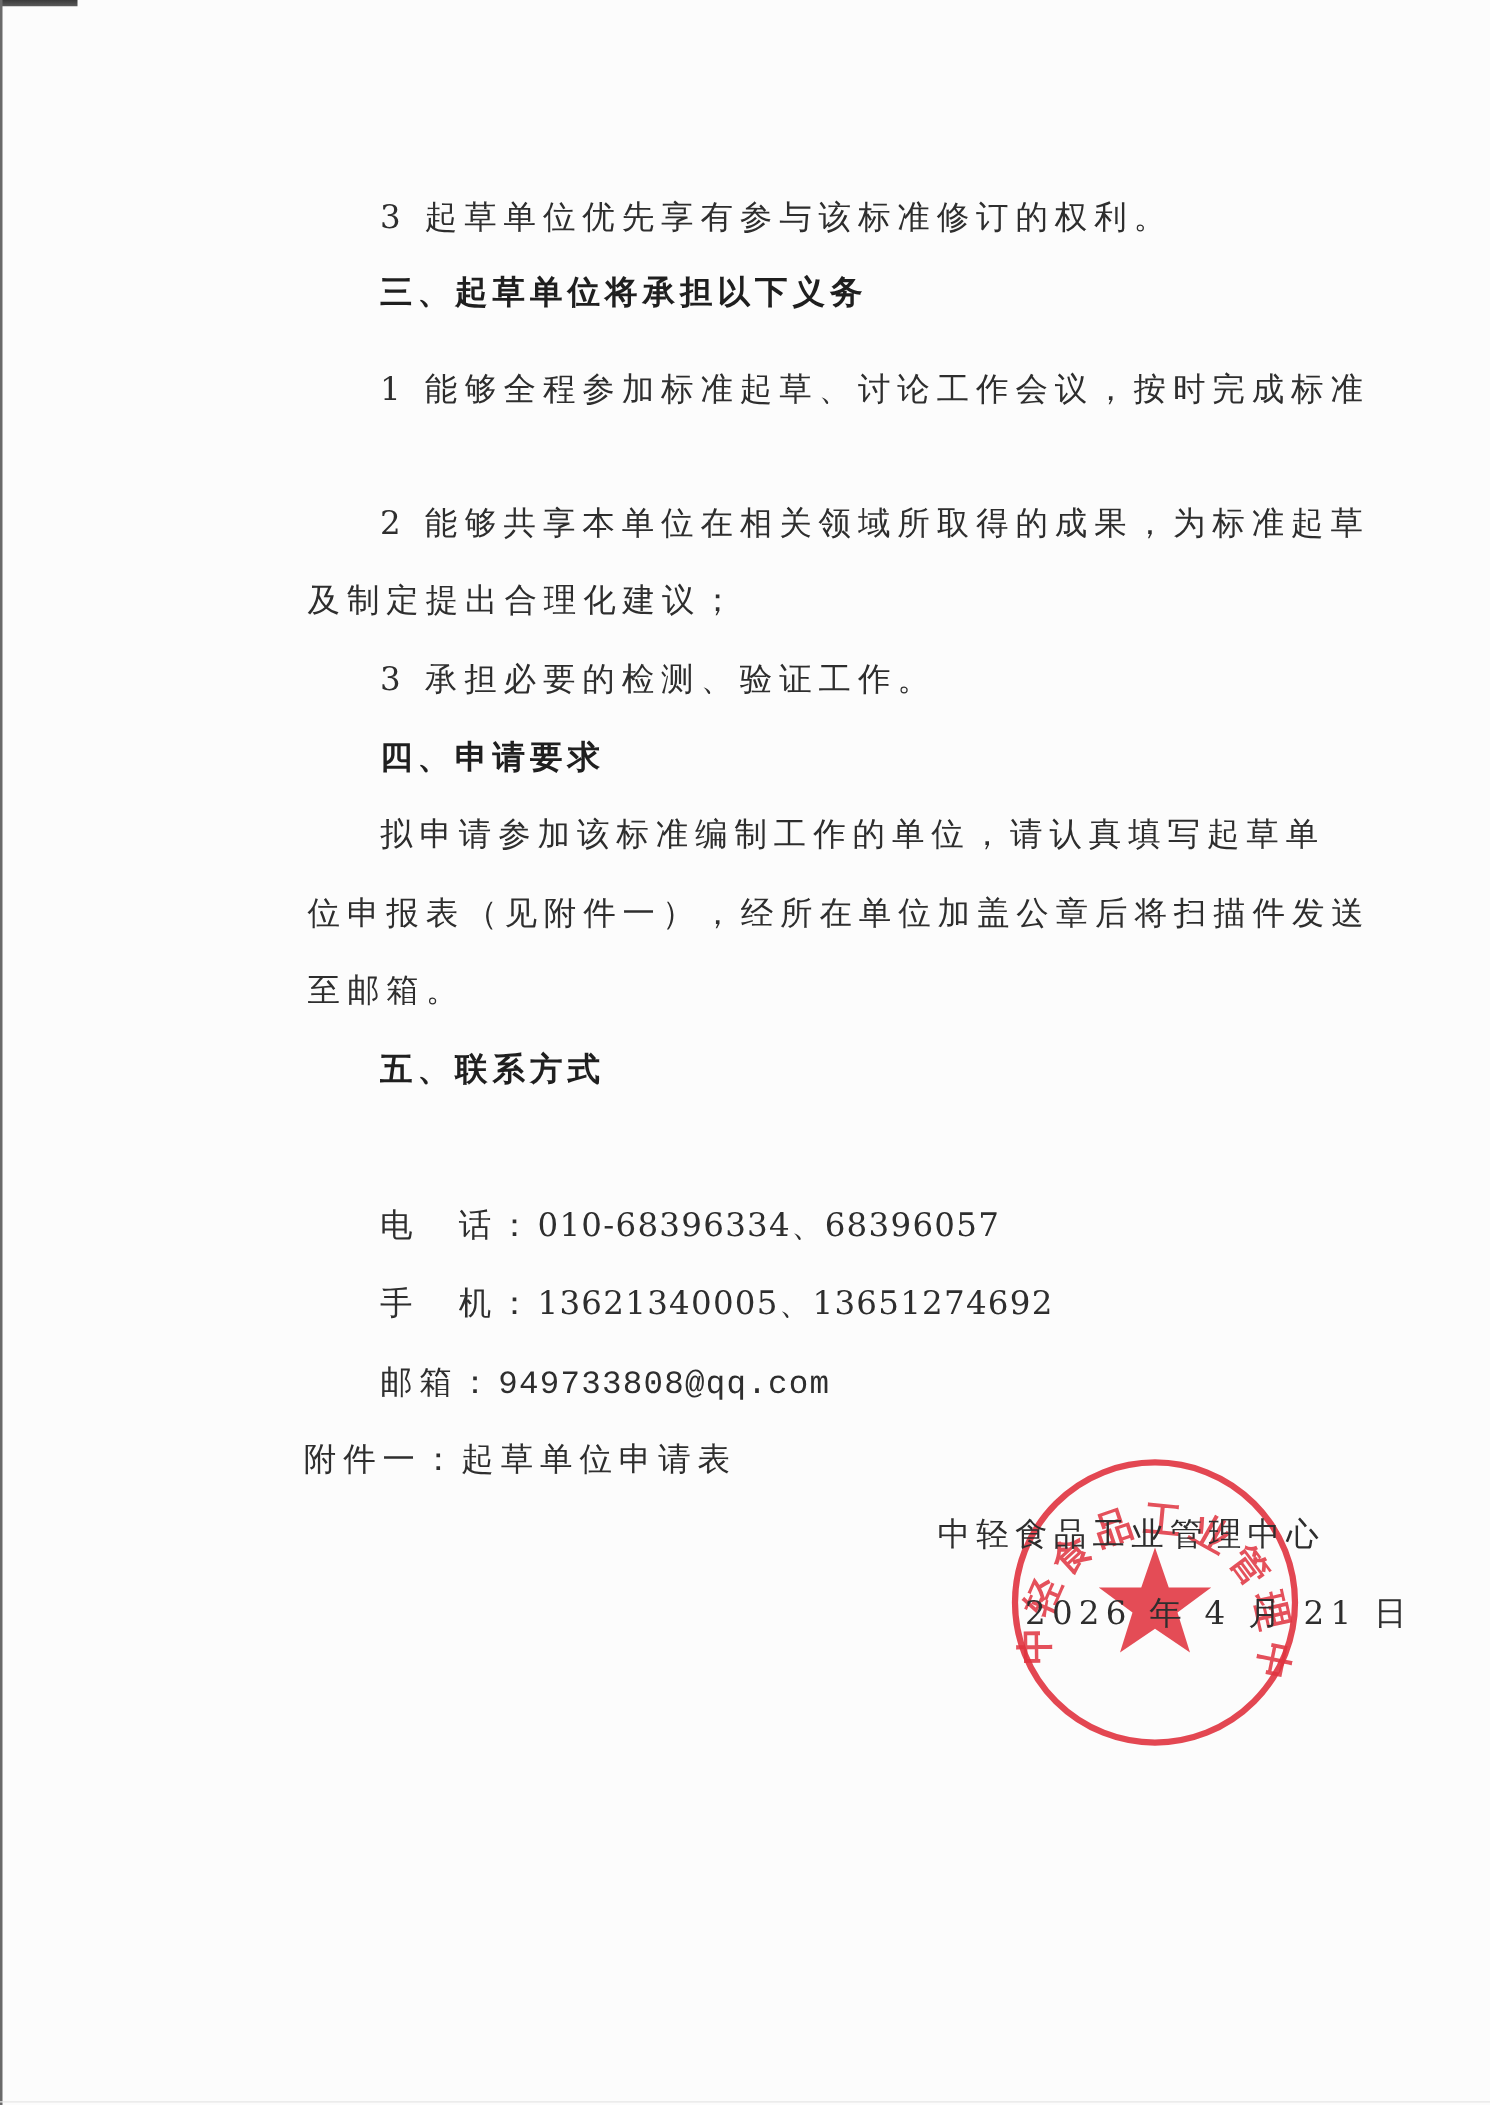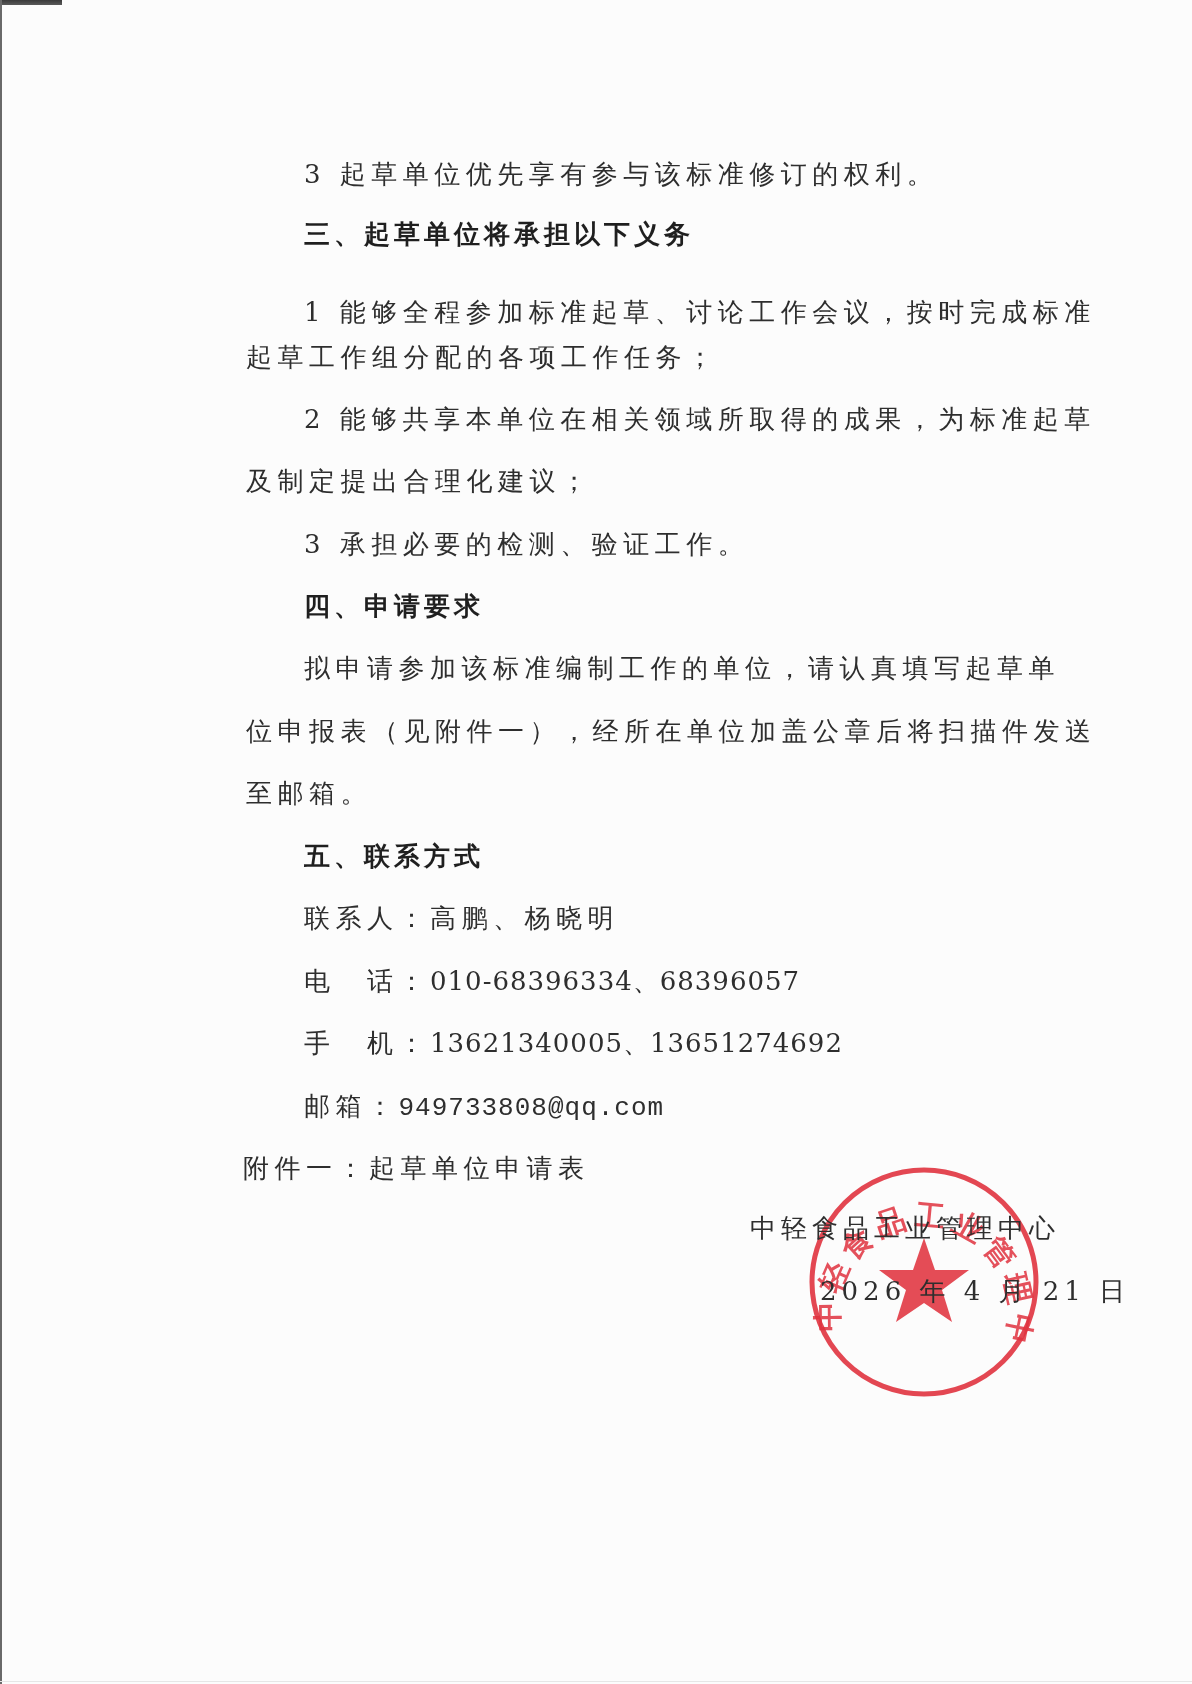--- a/index.html
+++ b/index.html
@@ -42,38 +42,34 @@
 <div class="scan-edge-left"></div>
 <div class="scan-edge-bottom"></div>
 
 <div class="page">
 
   <div class="line" style="left:304px; top:158px;">3 起草单位优先享有参与该标准修订的权利。</div>
 
   <div class="line heading" style="left:304px; top:218px;">三、起草单位将承担以下义务</div>
 
   <div class="line" style="left:304px; top:280px;margin-top:16px;">1 能够全程参加标准起草、讨论工作会议，按时完成标准</div>
-  <div class="line" style="left:246px; top:341px;">起草工作组分配的各项工作任务；</div>
 
   <div class="line" style="left:304px; top:403px;">2 能够共享本单位在相关领域所取得的成果，为标准起草</div>
   <div class="line" style="left:246px; top:465px;">及制定提出合理化建议；</div>
 
   <div class="line" style="left:304px; top:528px;">3 承担必要的检测、验证工作。</div>
 
   <div class="line heading" style="left:304px; top:590px;">四、申请要求</div>
 
   <div class="line" style="left:246px; top:715px;">位申报表（见附件一），经所在单位加盖公章后将扫描件发送</div>
   <div class="line" style="left:304px; top:652px;">拟申请参加该标准编制工作的单位，请认真填写起草单</div>
   <div class="line" style="left:246px; top:777px;">至邮箱。</div>
 
   <div class="line heading" style="left:304px; top:840px;">五、联系方式</div>
 
-  <div class="line" style="left:304px; top:902px;">
-    <span>联系人：</span><span>高鹏、杨晓明</span>
-  </div>
 
   <div class="line" style="left:304px; top:965px;">
     <span>电　话：</span><span class="mono">010-68396334、68396057</span>
   </div>
 
   <div class="line" style="left:304px; top:1027px;">
     <span>手　机：</span><span class="mono">13621340005、13651274692</span>
   </div>
 
   <div class="line" style="left:304px; top:1090px;">

